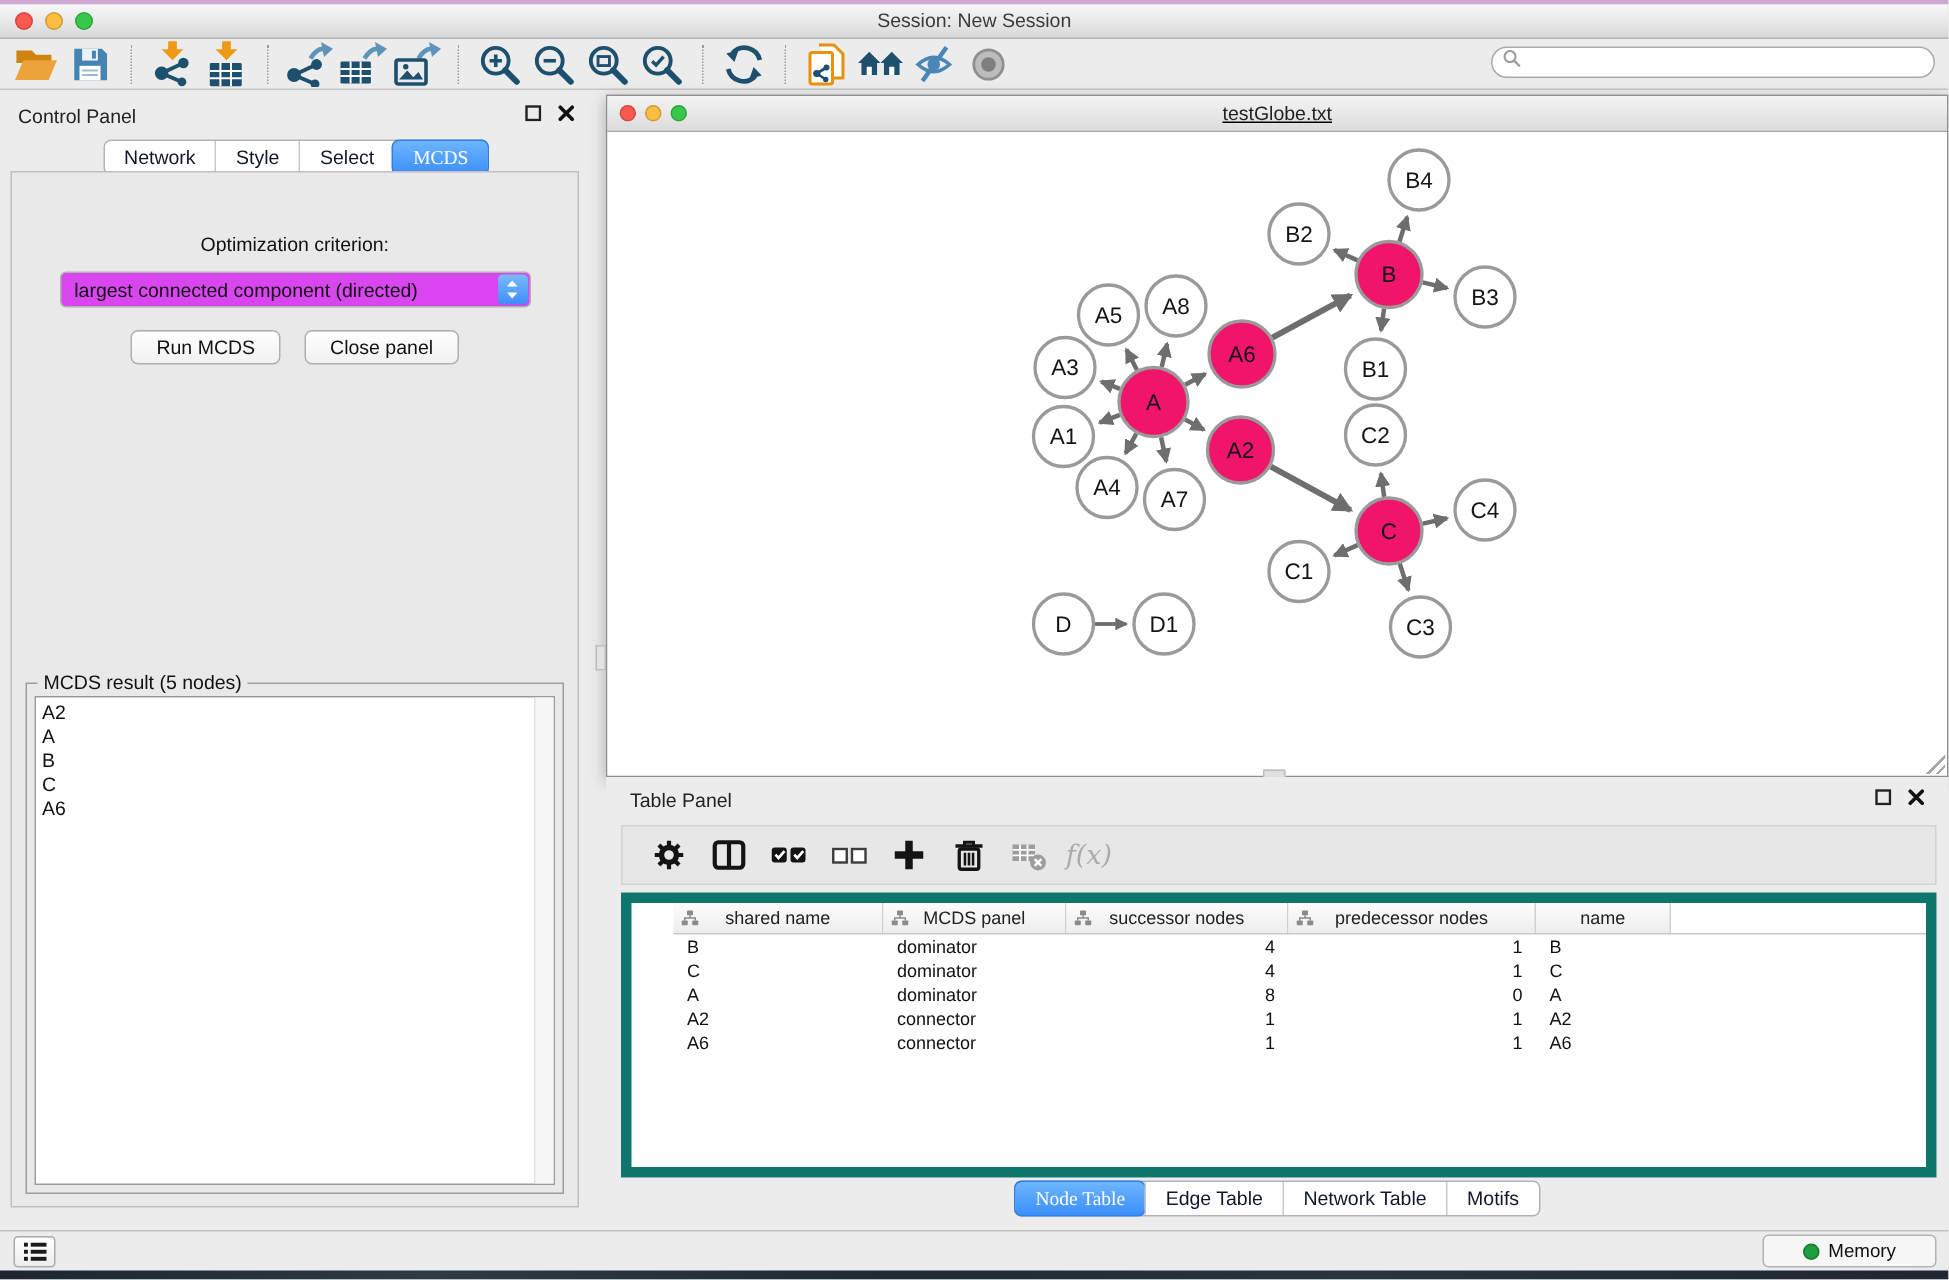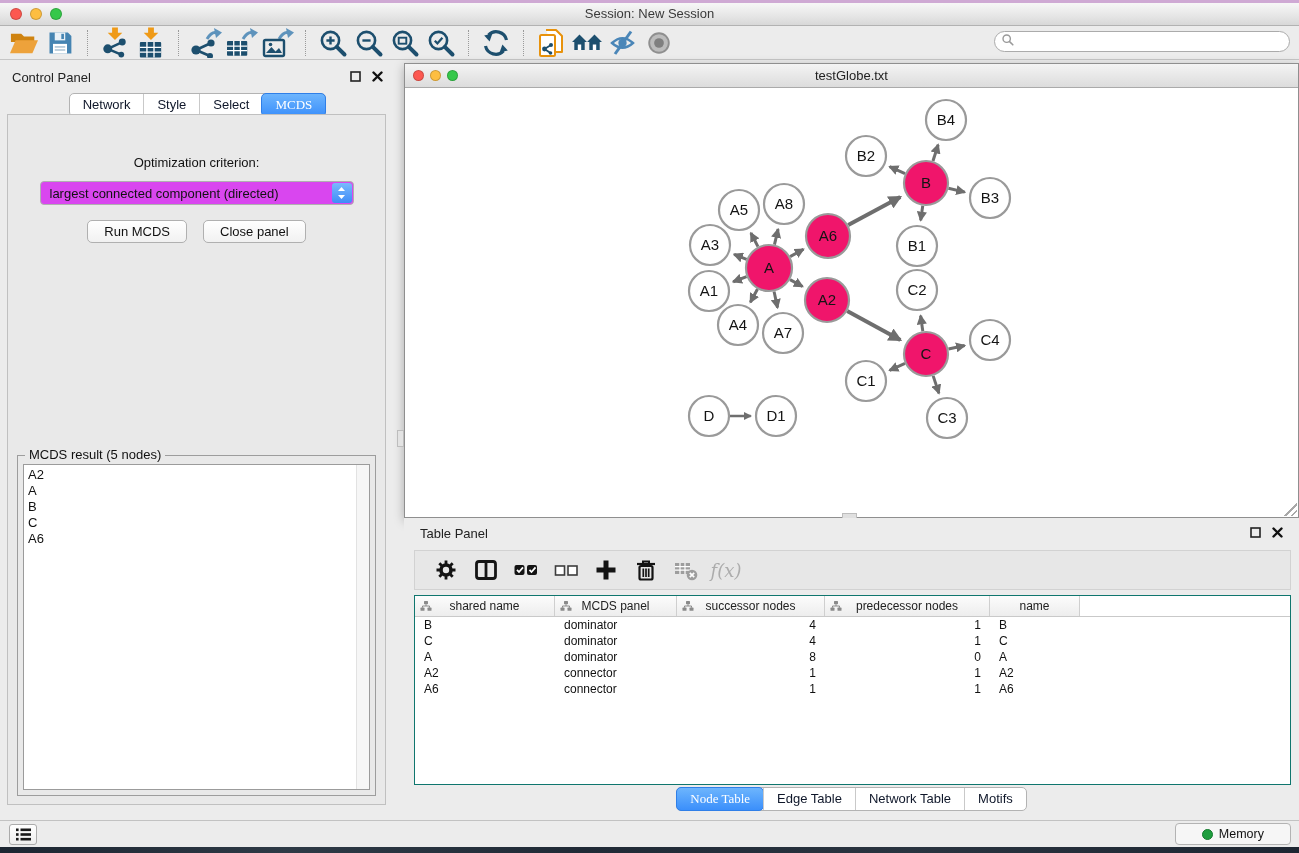--- a/index.html
+++ b/index.html
@@ -46,42 +46,42 @@
     border:1px solid #b0b0b0; border-radius:5px; font-family:"Liberation Sans",sans-serif; }
   .mcds-box { position:absolute; left:9px; right:9px; top:340px; bottom:8px; border:1px solid #9d9d9d; }
   .mcds-box .legend { position:absolute; top:-9px; left:7px; background:#e9e9e9; padding:0 4px; font-size:13px; color:#111; }
   .mcds-list-wrap { position:absolute; inset:8px 5px 5px 5px; background:#fff; border:1px solid #9b9b9b; }
   .mcds-list { list-style:none; padding:2px 0 0 4px; }
   .mcds-list li { font-size:13px; line-height:16px; color:#111; }
   .mcds-scroll { position:absolute; right:0; top:0; bottom:0; width:13px; background:#f6f6f6; border-left:1px solid #e2e2e2; }
 
   
   .network-window { position:absolute; left:404px; top:63px; width:895px; height:455px; background:#fff;
-    border:1px solid #8f8f8f; box-shadow:0 3px 10px rgba(0,0,0,.28); }
+    border:1px solid #8f8f8f; box-shadow:0 3px 10px rgba(0,0,0,.28);text-decoration:underline; }
   .nw-titlebar { height:24px; background:linear-gradient(#f4f4f4,#dcdcdc); border-bottom:1px solid #aaa; position:relative; }
   .nw-titlebar .traffic { top:6px; left:8px; gap:6px; }
   .nw-titlebar .light { width:11px; height:11px; }
   .nw-title { text-align:center; line-height:23px; font-size:13px; color:#222; }
   .nw-canvas { position:absolute; left:0; top:24px; right:0; bottom:0; background:#fff; overflow:hidden; }
   .nw-resize { position:absolute; right:1px; bottom:1px; width:15px; height:15px;
     background:repeating-linear-gradient(135deg, transparent 0 3px, #a8a8a8 3px 4.5px);
     clip-path:polygon(100% 0, 100% 100%, 0 100%); }
   .v-grip { position:absolute; left:397px; top:430px; width:7px; height:17px; background:#e3e3e3; border:1px solid #bdbdbd; }
   .h-grip { position:absolute; left:842px; top:513px; width:15px; height:8px; background:#e0e0e0; border:1px solid #bdbdbd; }
   .graph-node-label { font-size:15px; fill:#141414; }
 
   
   .table-panel { position:absolute; left:404px; top:518px; width:895px; height:301px; background:#ececec; }
   .tp-header { height:30px; display:flex; align-items:center; padding:0 16px; }
   .tp-toolbar { margin:2px 8px 0 10px; height:40px; background:#e7e7e7; border:1px solid #d2d2d2;
     display:flex; align-items:center; padding-left:14px; gap:6px; }
   .ttbtn { width:34px; height:32px; background:none; border:none; display:flex; align-items:center; justify-content:center; }
   .ttbtn.disabled { opacity:.95; }
   .fx-glyph { font-family:"DejaVu Serif", serif; font-style:italic; font-size:18px; color:#a9a9a9; }
-  .table-wrap { margin:5px 8px 0 10px; height:190px; background:#fff; border:1px solid #0f766e; position:relative; overflow:hidden; }
+  .table-wrap { margin:5px 8px 0 10px; height:190px; background:#fff; border:7px solid #0f766e; position:relative; overflow:hidden;padding-left:28px; }
   .thead { display:flex; height:21px; border-bottom:1px solid #c9c9c9; }
   .th { position:relative; background:linear-gradient(#fcfcfc,#ededed); border-right:1px solid #cfcfcf;
     font-size:12px; color:#222; display:flex; align-items:center; justify-content:center; flex:none; }
   .th .col-icon { position:absolute; left:5px; top:4px; }
   .tr { display:flex; height:16px; }
   .td { font-size:12px; color:#111; flex:none; line-height:16px; padding:0 9px; white-space:nowrap; }
   .td.right { text-align:right; }
   .tp-tabs-row { position:absolute; left:0; right:0; bottom:8px; display:flex; justify-content:center; }
 
   

